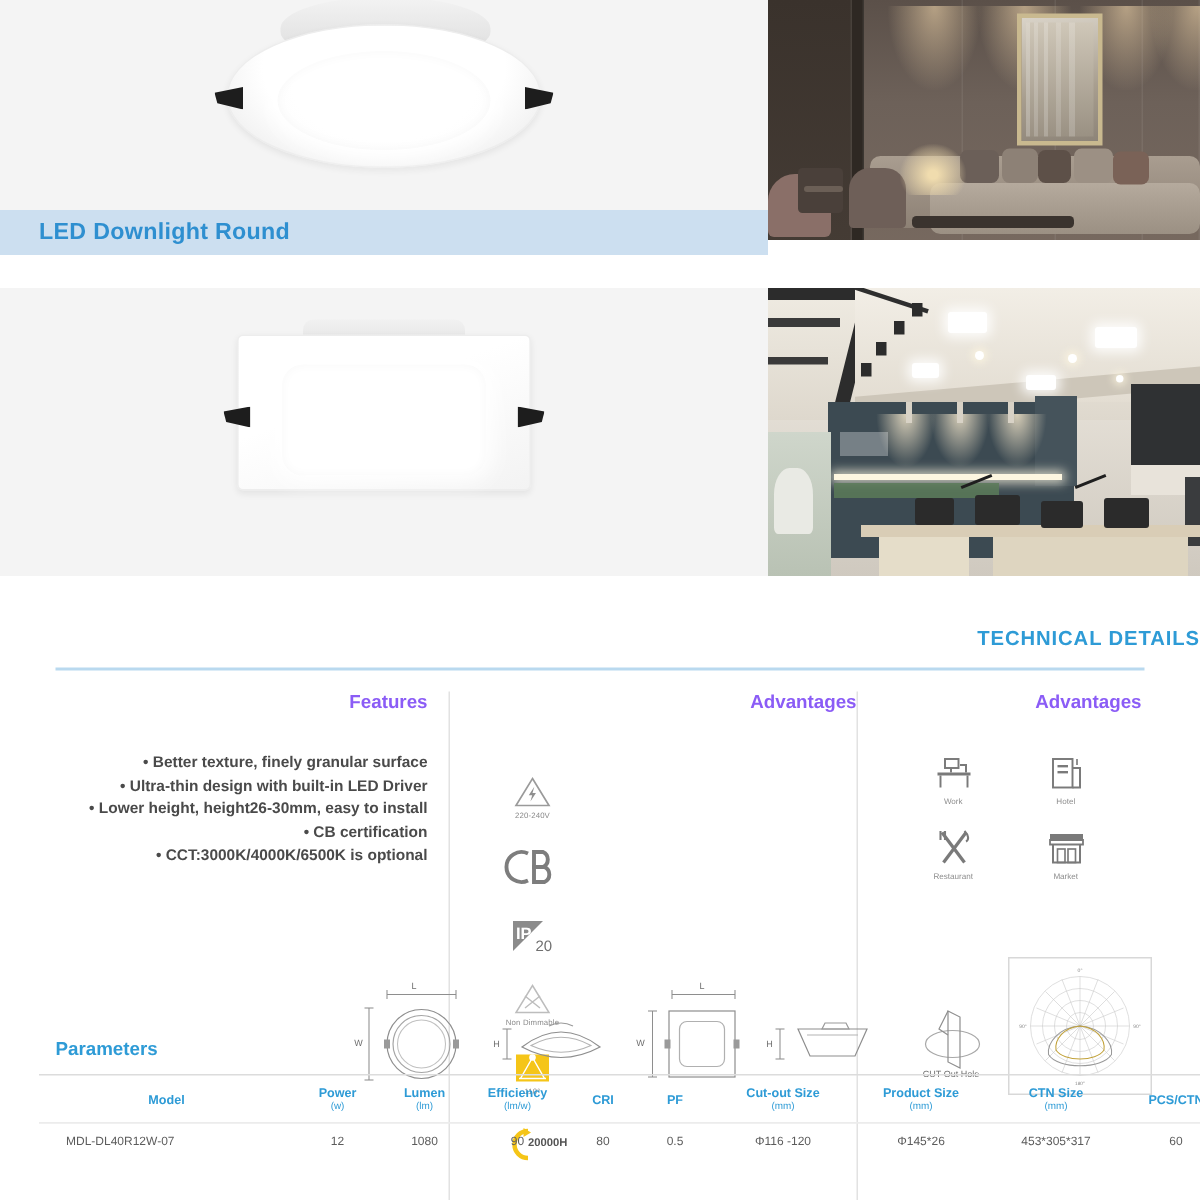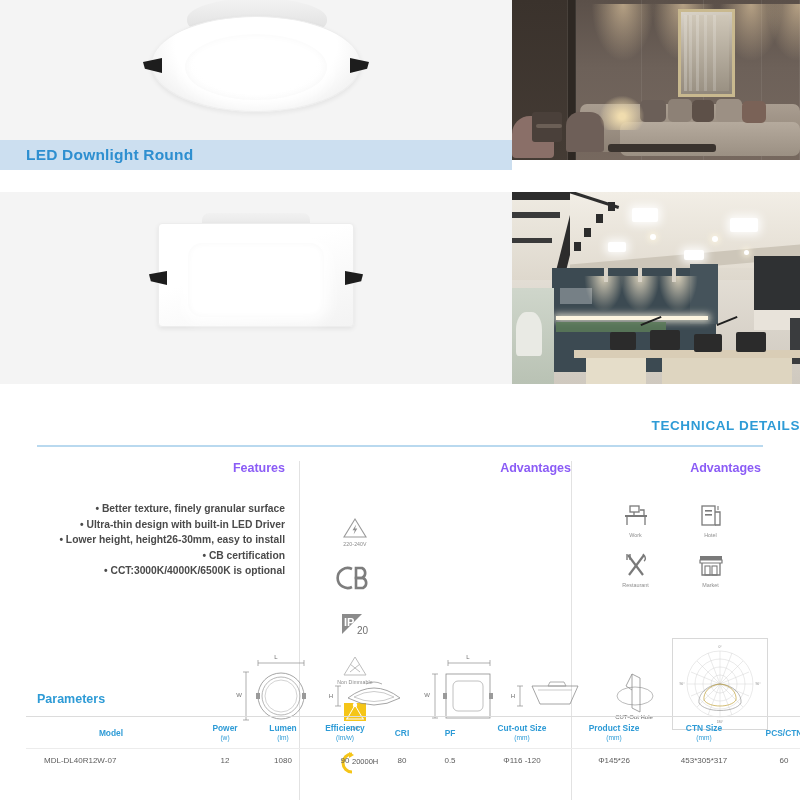--- a/index.html
+++ b/index.html
@@ -179,21 +179,21 @@
   }
   .feat-list li::before { content: "• "; color: #4a4a4a; }
 
   .adv-grid { display: flex; flex-wrap: wrap; gap: 0; flex-direction: column; }
   .adv-cell {
     width: 62px; height: 46px;
     display: flex; flex-direction: column;
     align-items: center; justify-content: flex-end;
   }
   .adv-cap { font-size: 5.2px; color: #8a8a8a; margin-top: 1px; letter-spacing: .1px; }
-  .h20 { position: relative; width: 44px; height: 26px; }
+  .h20 { position: relative; width: 44px; height: 26px; font-weight: bold; }
   .h20 .hours-txt {
     position: absolute; left: 14px; top: 7px;
     font-size: 7.5px; color: #555;
   }
 
   .app-grid { display: flex; flex-wrap: wrap; width: 150px; }
   .app-cell {
     width: 75px; height: 50px;
     display: flex; flex-direction: column; align-items: center;
   }

